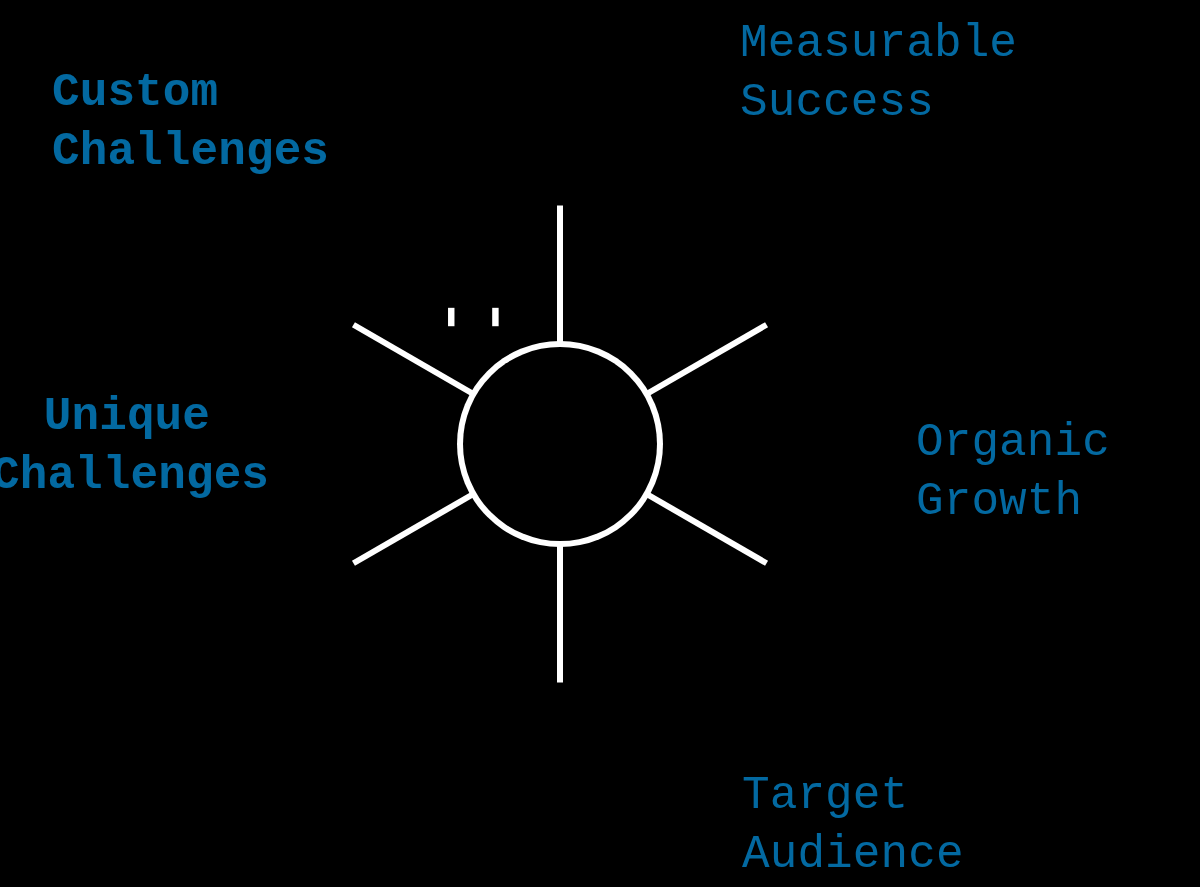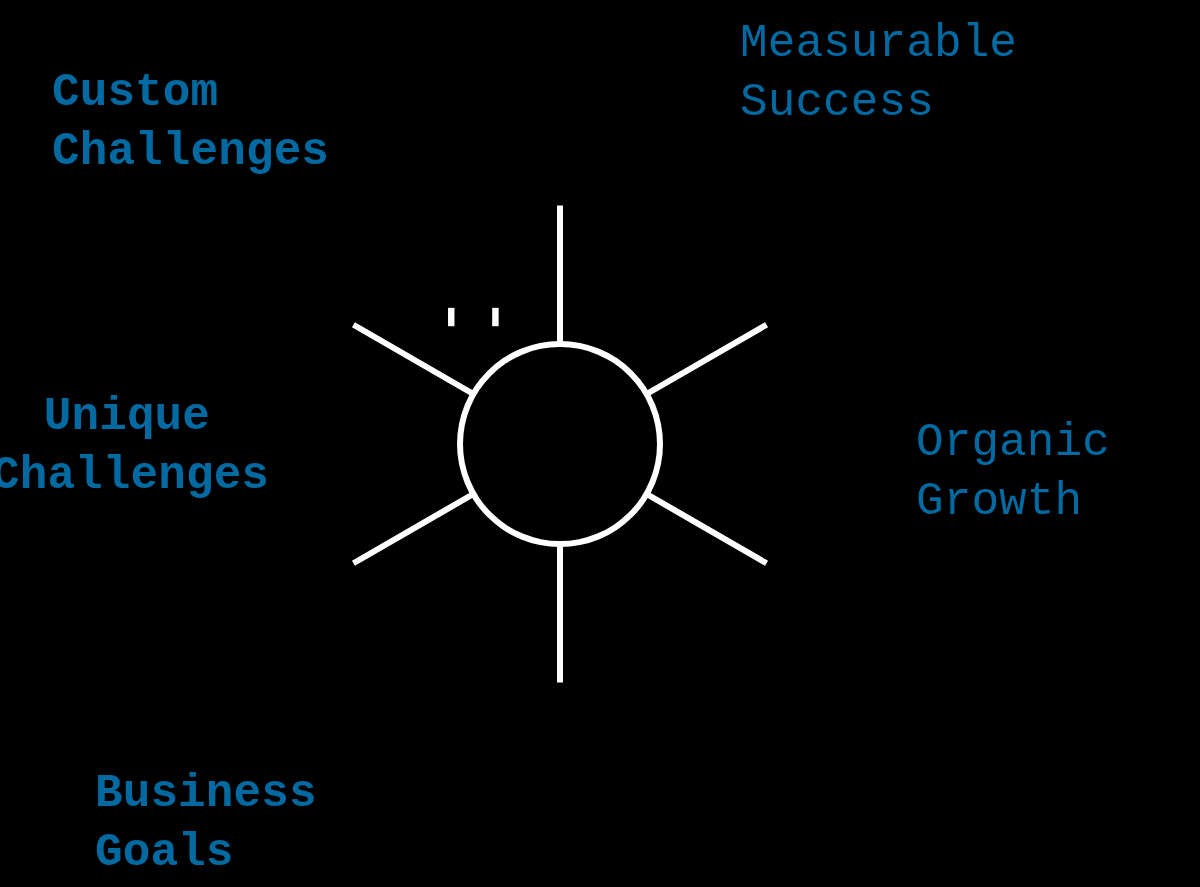--- a/index.html
+++ b/index.html
@@ -158,19 +158,19 @@
       </g>
   </svg>
 
   <div class="label" id="label-custom-solutions">Custom Challenges</div>
 
   <div class="label" id="label-measurable-success">Measurable
 Success</div>
 
   <div class="label" id="label-organic-growth">Organic Growth</div>
 
+  <div class="label" id="label-target-audience">Target Audience</div>
 
-  <div class="label" id="label-business-goals">Business Goals</div>
 
   <div class="label" id="label-unique-challenges">Unique
 Challenges</div>
 
 </div>
 
 </body></html>

